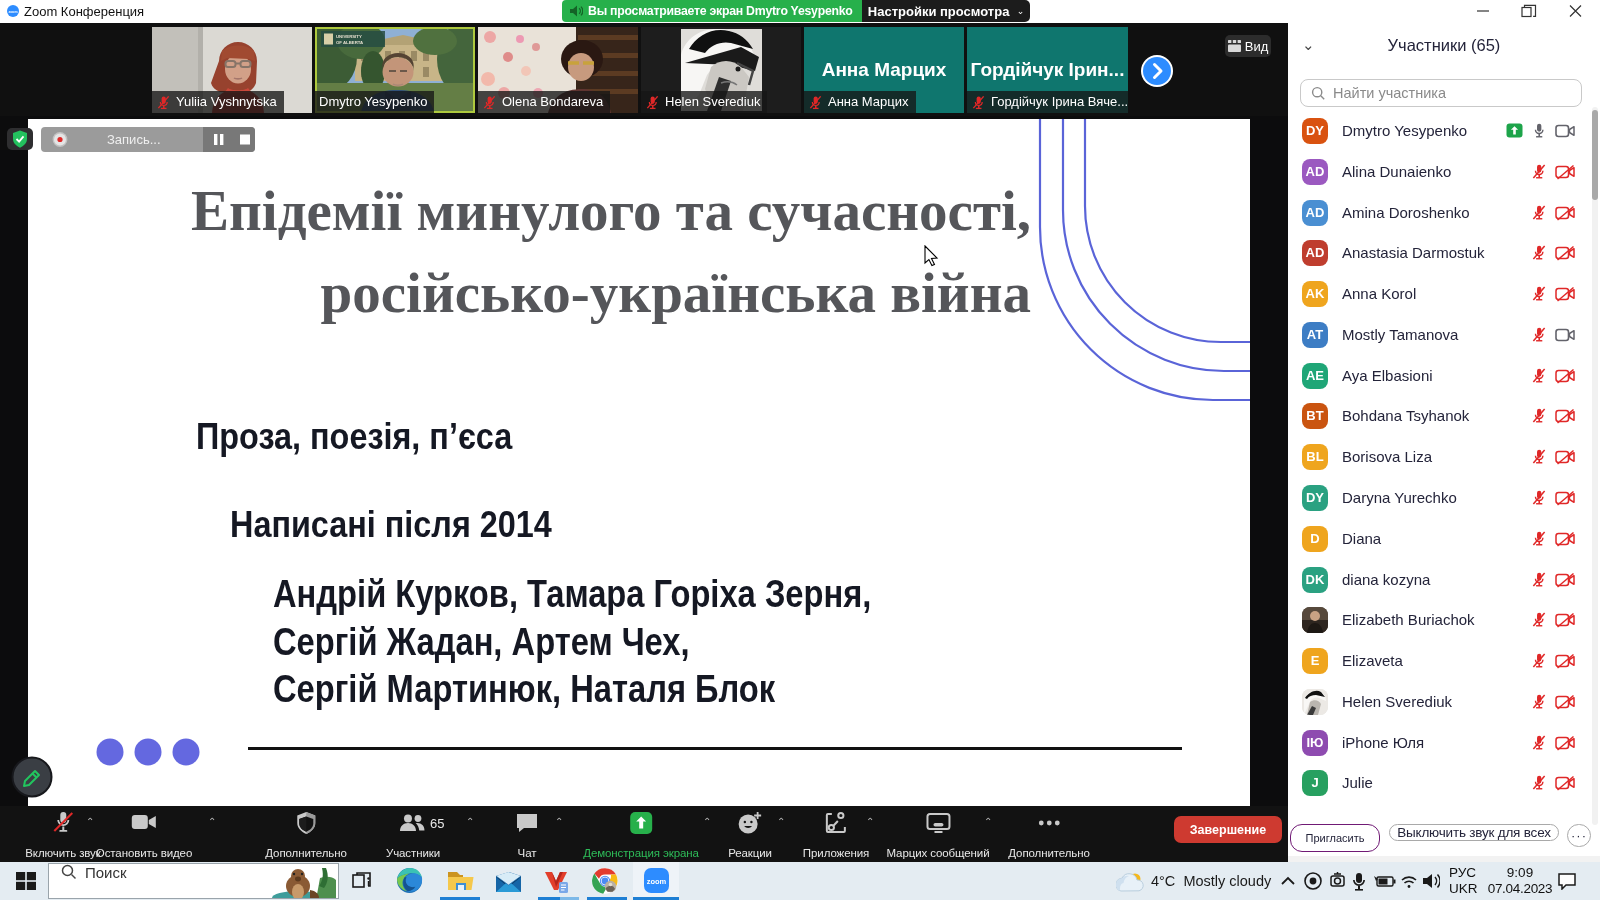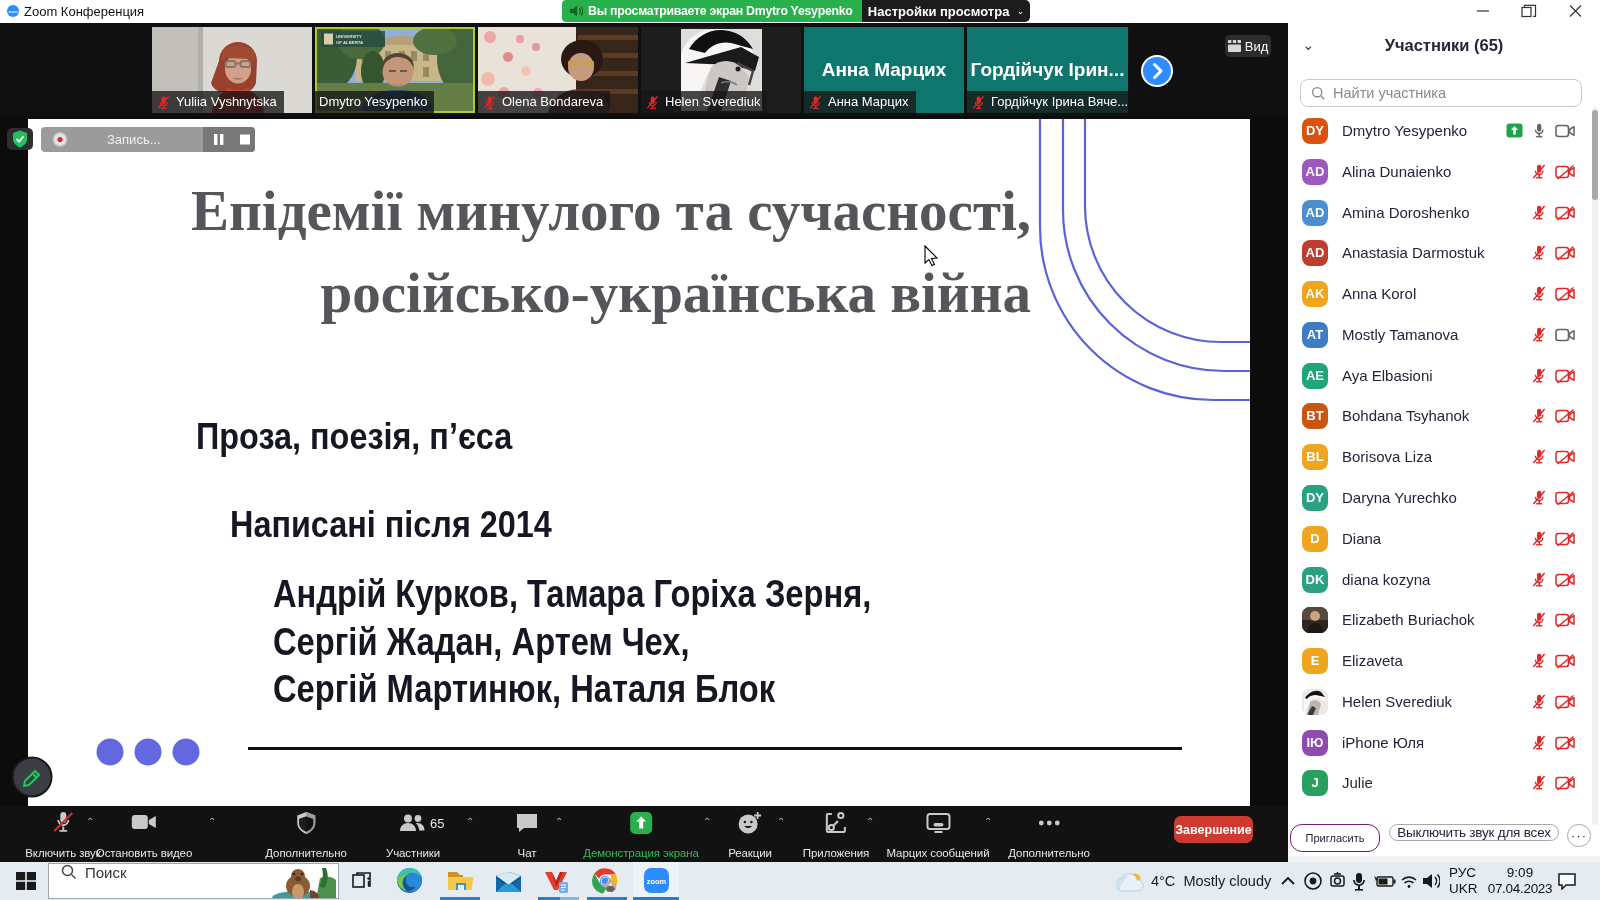--- a/index.html
+++ b/index.html
@@ -362,27 +362,27 @@
   <div class="tbtn" style="left:1049px;transform:translateX(-50%)">
     <svg width="28" height="24" viewBox="0 0 28 24">
           <g fill="#c9c9c9">
             <circle cx="6" cy="12" r="2.4"></circle>
             <circle cx="14" cy="12" r="2.4"></circle>
             <circle cx="22" cy="12" r="2.4"></circle>
           </g>
         </svg>
     <div class="lab">Дополнительно</div>
       </div>
-  <div style="position:absolute;left:1174px;top:10px;width:79px;height:27px;background:#ce3a30;border-radius:7px;color:#fff;font-weight:bold;font-size:12.5px;white-space:nowrap;display:flex;align-items:center;justify-content:center">Завершение</div>
+  <div style="position:absolute;left:1174px;top:10px;width:108px;height:27px;background:#ce3a30;border-radius:7px;color:#fff;font-weight:bold;font-size:12.5px;white-space:nowrap;display:flex;align-items:center;justify-content:center">Завершение</div>
 </div>
 </div>
 
 <div id="panel">
   <div style="position:absolute;left:14px;top:36px;color:#444;font-size:15px">⌄</div>
-  <div style="position:absolute;left:0;top:36px;width:312px;text-align:center;font-weight:bold;font-size:16.5px;color:#24243a">Участники (65)</div>
+  <div style="position:absolute;left:0;top:36px;width:312px;text-align:center;font-weight:normal;font-size:16.5px;color:#24243a">Участники (65)</div>
   <div style="position:absolute;left:12px;top:79px;width:282px;height:28px;border:1px solid #c9c9c9;border-radius:8px;display:flex;align-items:center;color:#8a8a8a;font-size:14.5px">
     <svg width="15" height="15" viewBox="0 0 15 15" style="margin:0 7px 0 10px">
         <circle cx="6.2" cy="6.2" r="4.6" fill="none" stroke="#8a8a8a" stroke-width="1.4"></circle>
         <path d="M9.8 9.8l3.4 3.4" stroke="#8a8a8a" stroke-width="1.4"></path>
       </svg>
     Найти участника</div>
   <div id="rows">
   <div class="row" style="top:110px">
         <div class="av" style="background:#d95210">DY</div>
         <div class="rname">Dmytro Yesypenko</div>

